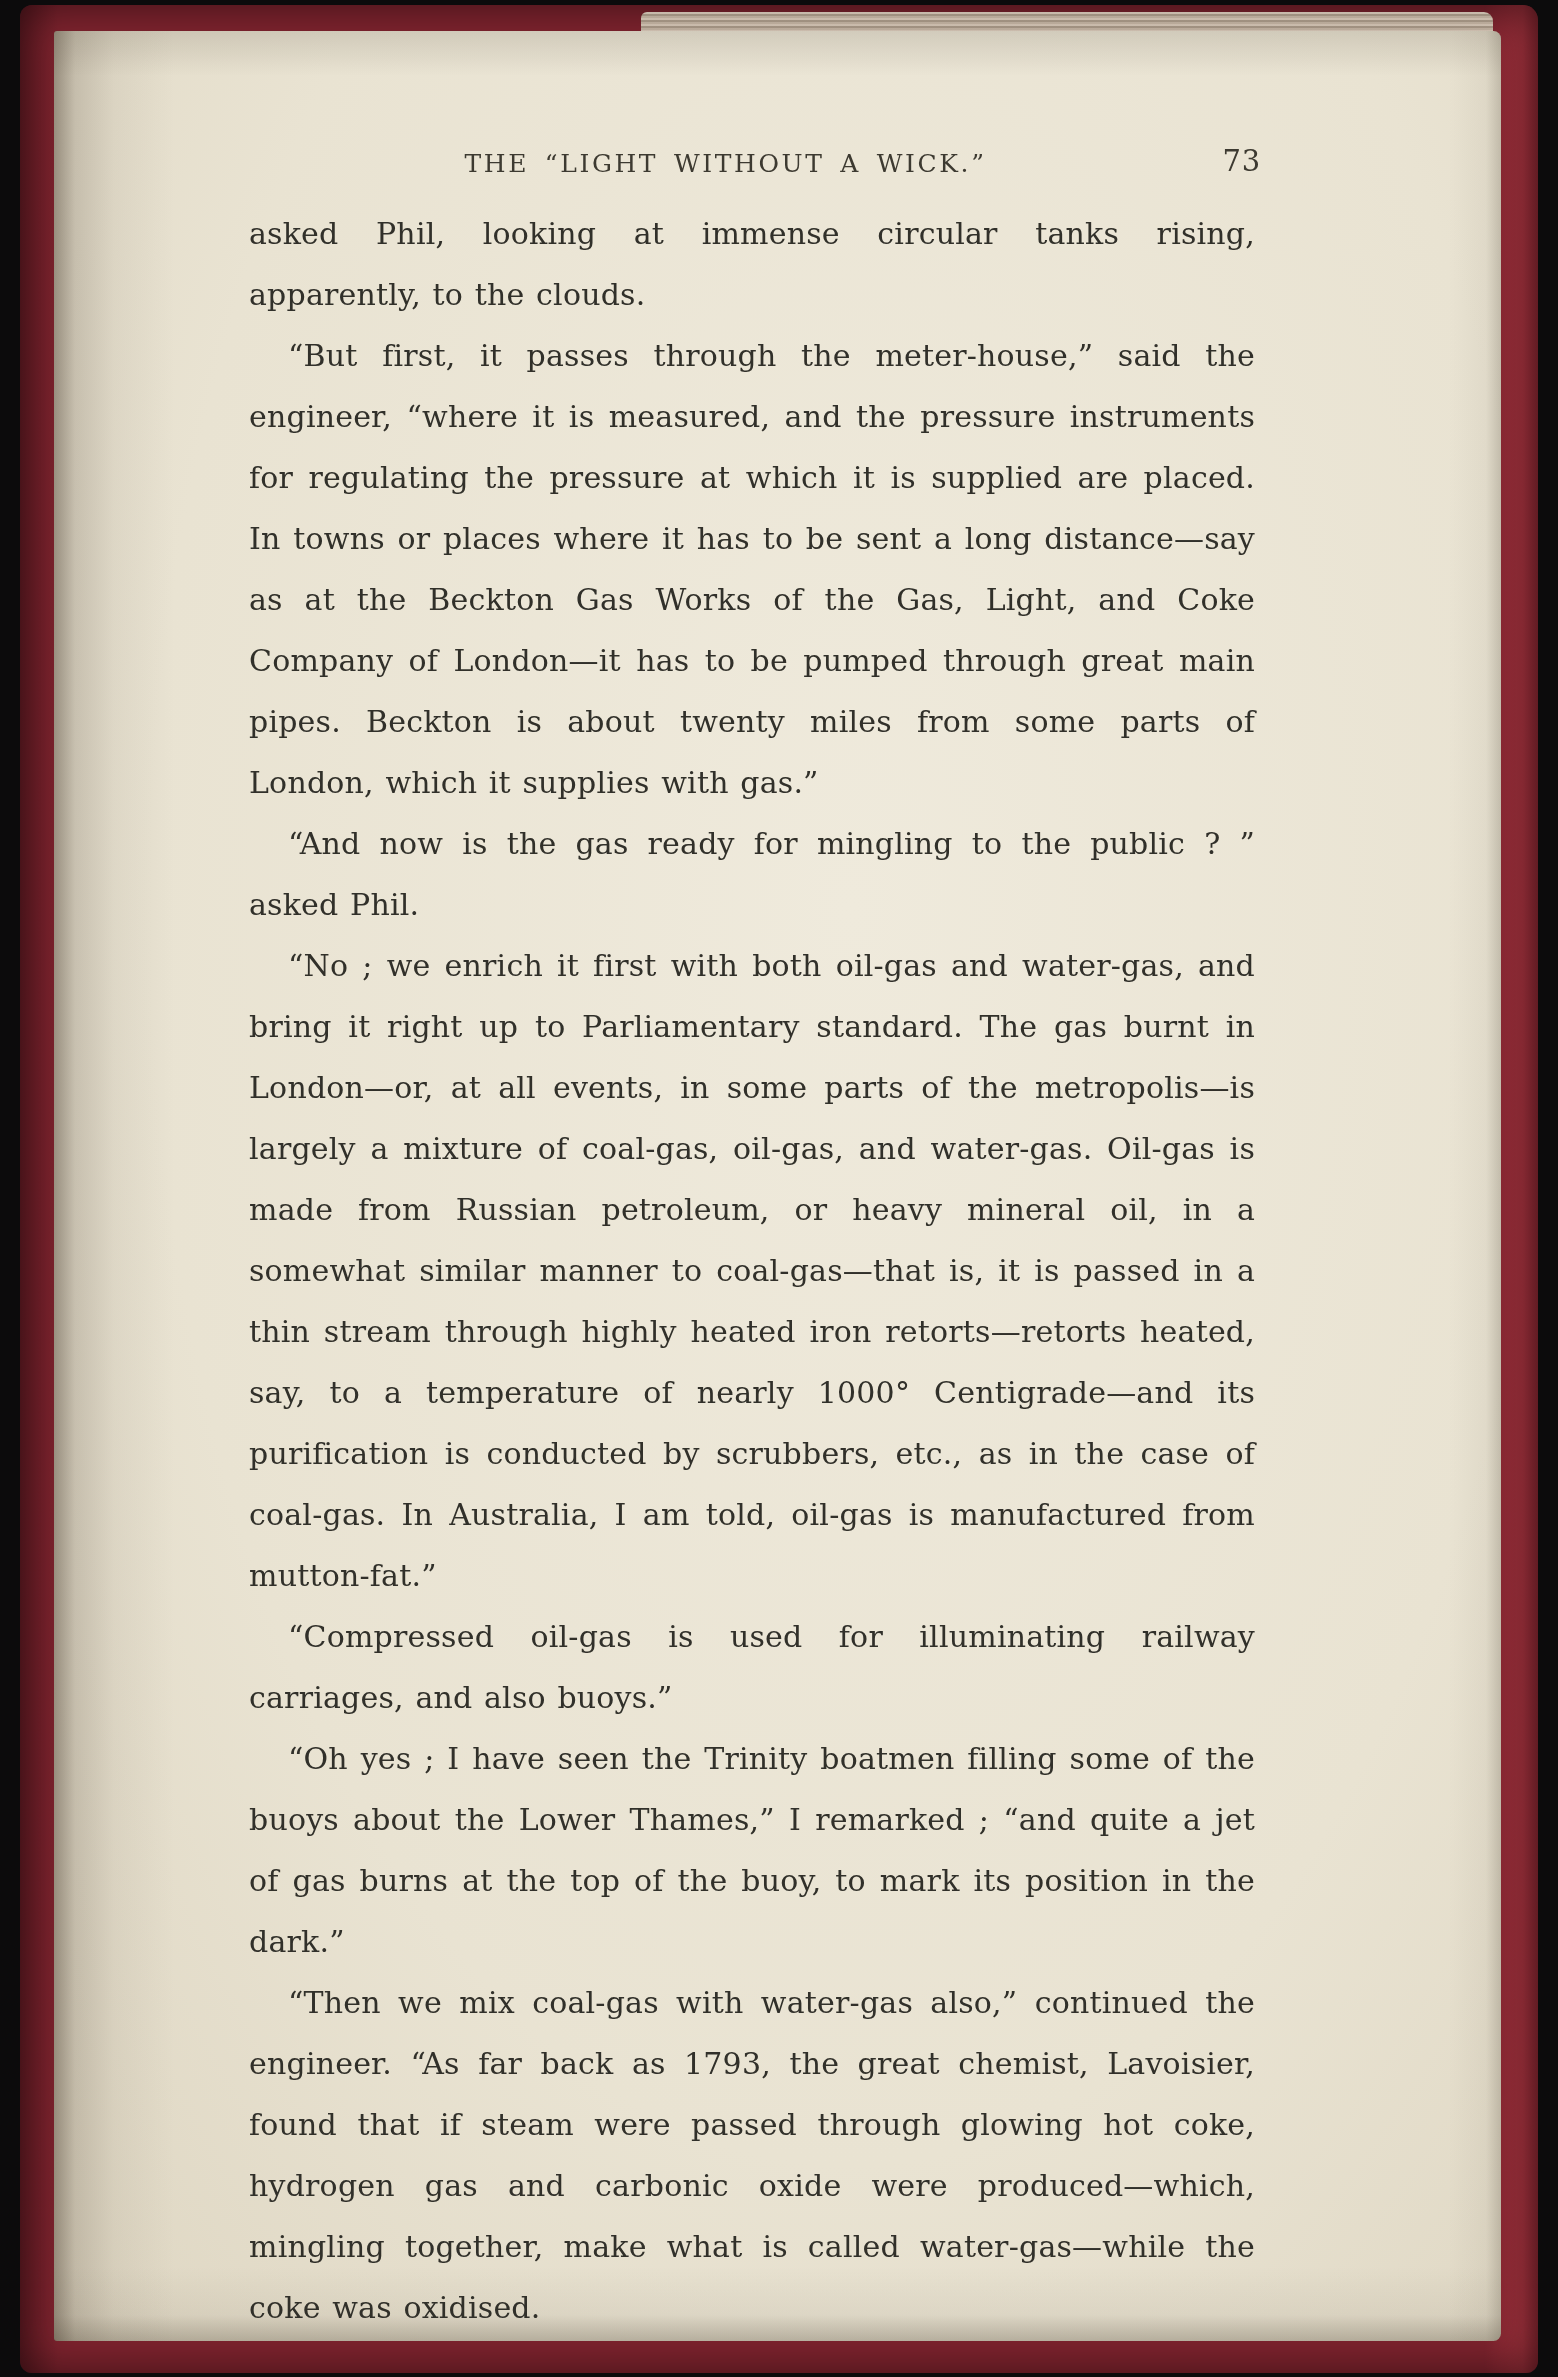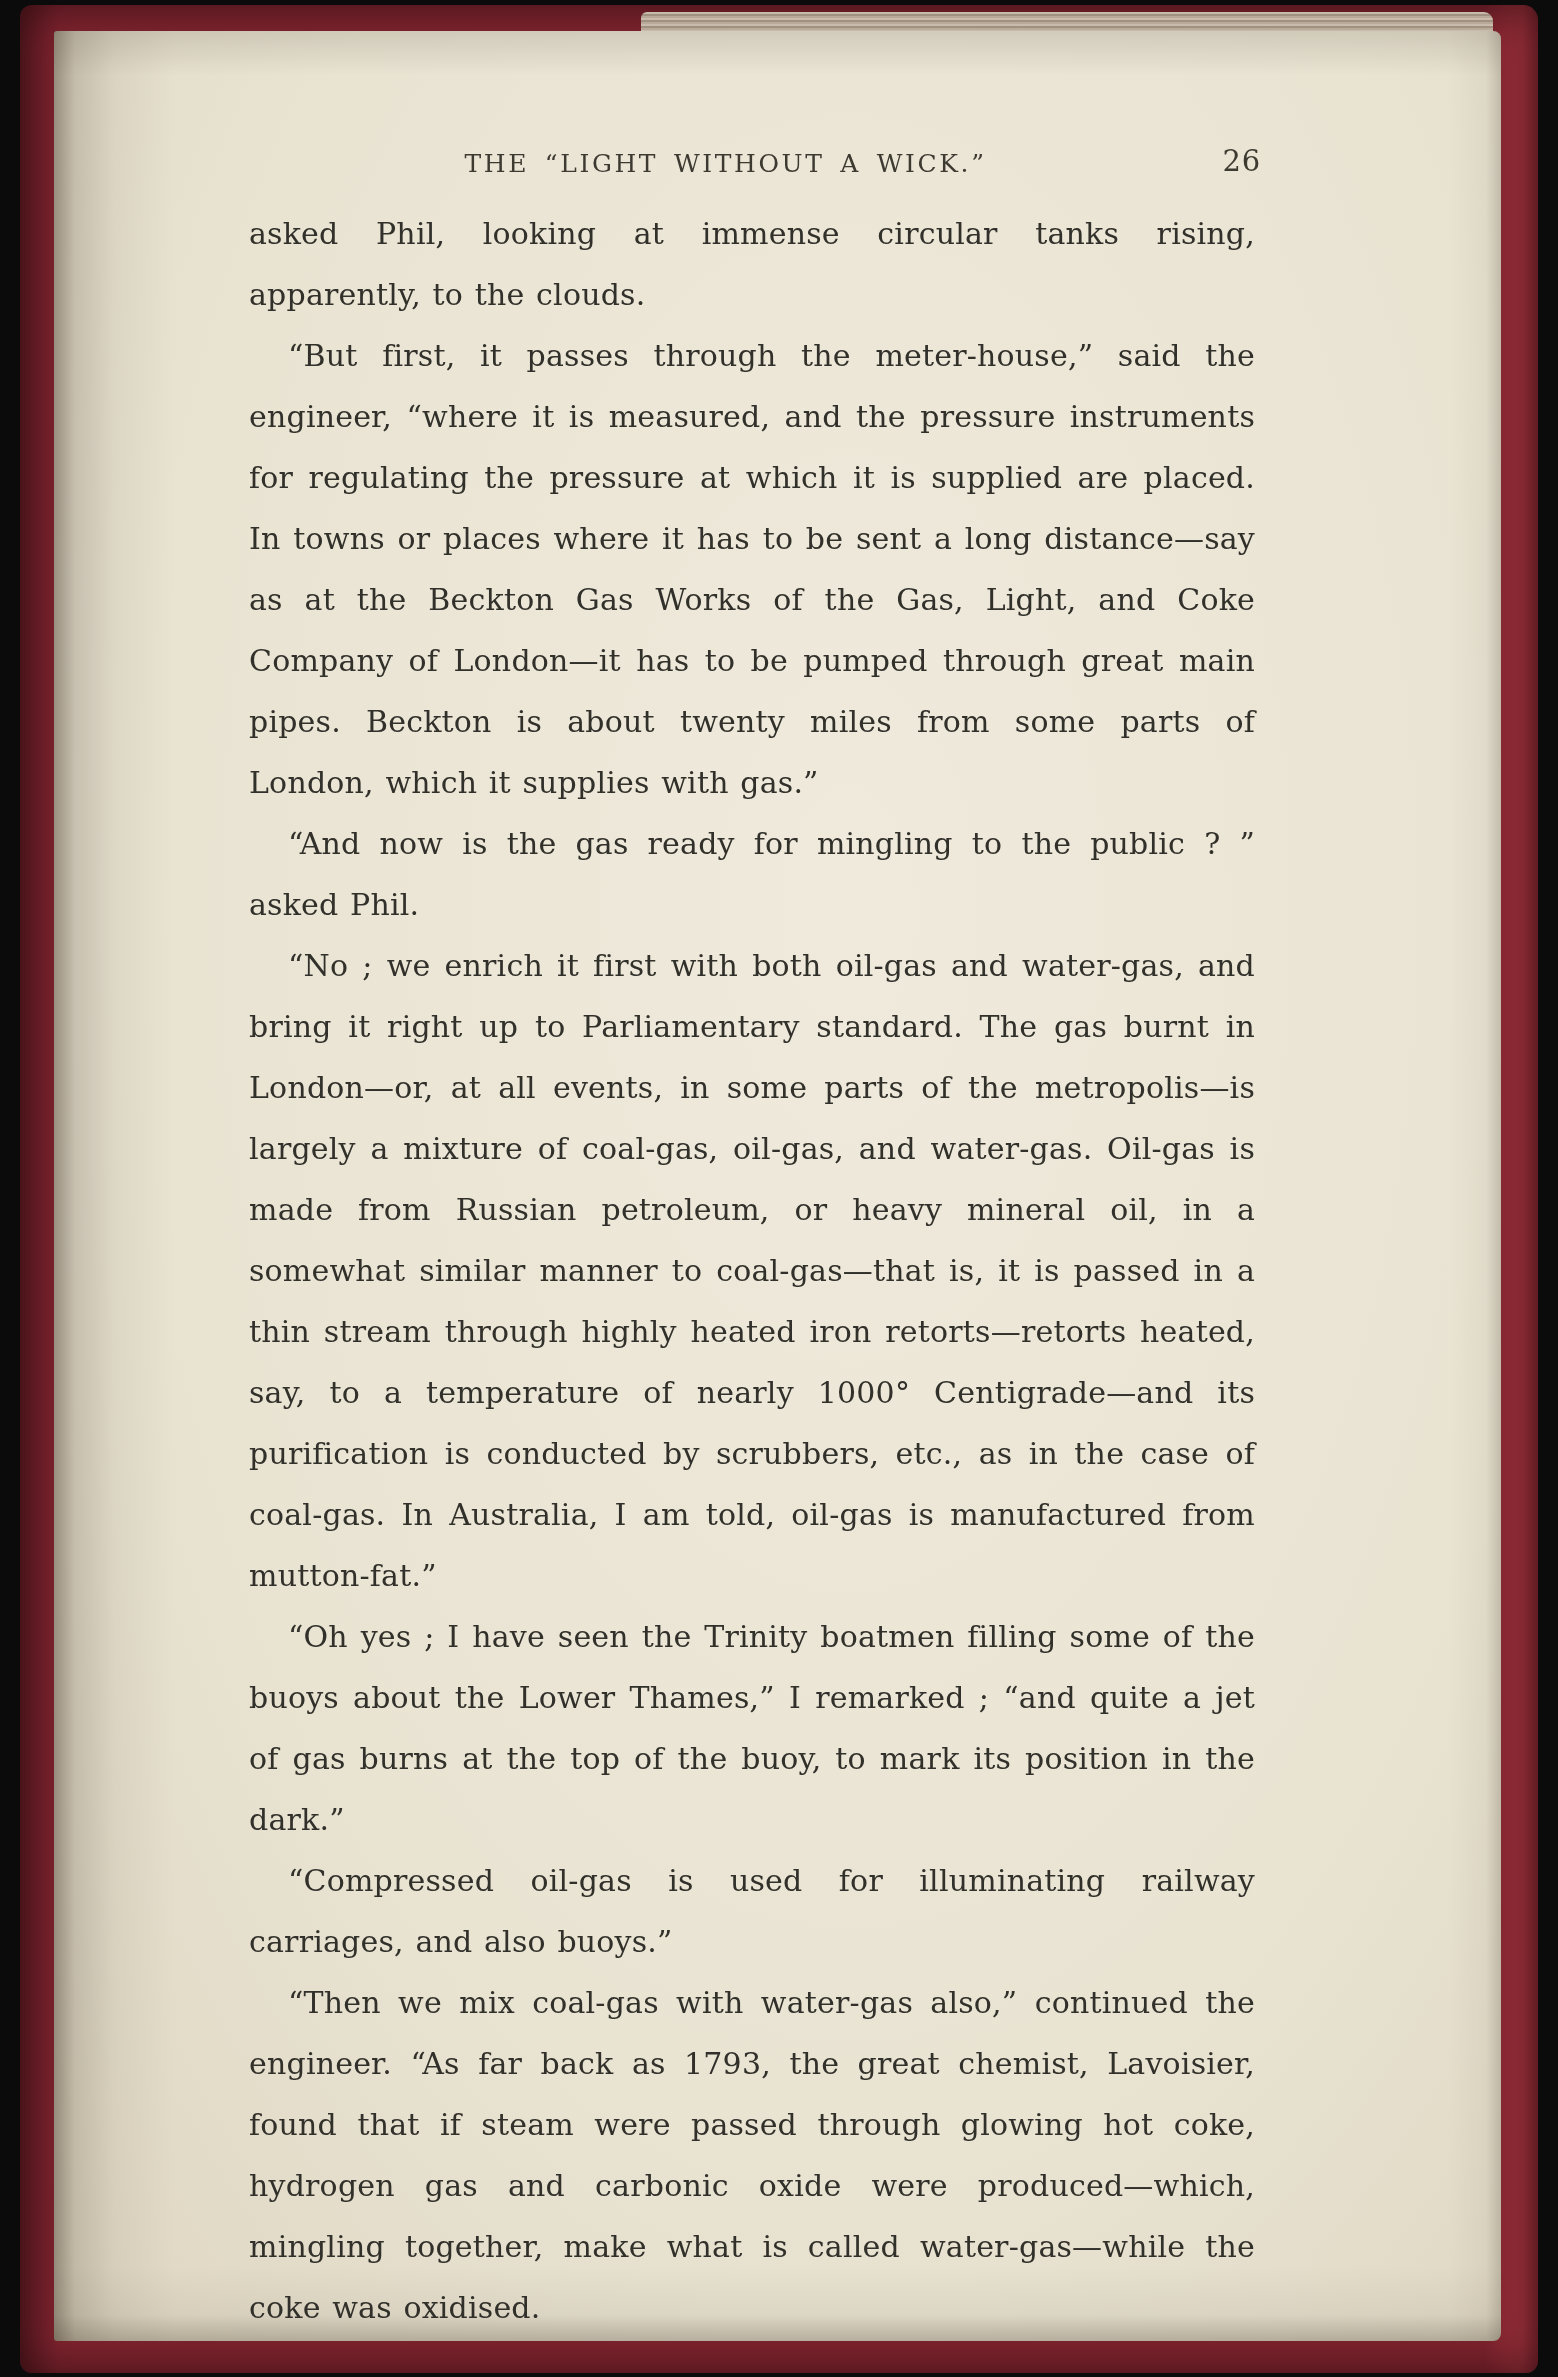--- a/index.html
+++ b/index.html
@@ -90,26 +90,26 @@
 </head>
 <body>
 
 <div class="cover"></div>
 <div class="edge-stack"></div>
 
 <div class="page">
   <div class="page-inner">
     <div class="page-header">
       <span class="running-title">THE “LIGHT WITHOUT A WICK.”</span>
-      <span class="page-number">26</span>
+      <span class="page-number">73</span>
     </div>
     <div class="page-body">
         <p>asked Phil, looking at immense circular tanks rising, apparently, to the clouds.</p>
         <p>“But first, it passes through the meter-house,” said the engineer, “where it is measured, and the pressure instruments for regulating the pressure at which it is supplied are placed.  In towns or places where it has to be sent a long distance—say as at the Beckton Gas Works of the Gas, Light, and Coke Company of London—it has to be pumped through great main pipes. Beckton is about twenty miles from some parts of London, which it supplies with gas.”</p>
         <p>“And now is the gas ready for mingling to the public ? ” asked Phil.</p>
         <p>“No ; we enrich it first with both oil-gas and water-gas, and bring it right up to Parliamentary standard.  The gas burnt in London—or, at all events, in some parts of the metropolis—is largely a mixture of coal-gas, oil-gas, and water-gas.  Oil-gas is made from Russian petroleum, or heavy mineral oil, in a somewhat similar manner to coal-gas—that is, it is passed in a thin stream through highly heated iron retorts—retorts heated, say, to a temperature of nearly 1000° Centigrade—and its purification is conducted by scrubbers, etc., as in the case of coal-gas.  In Australia, I am told, oil-gas is manufactured from mutton-fat.”</p>
+        <p>“Compressed oil-gas is used for illuminating railway carriages, and also buoys.”</p>
         <p>“Oh yes ; I have seen the Trinity boatmen filling some of the buoys about the Lower Thames,” I remarked ; “and quite a jet of gas burns at the top of the buoy, to mark its position in the dark.”</p>
-        <p>“Compressed oil-gas is used for illuminating railway carriages, and also buoys.”</p>
         <p>“Then we mix coal-gas with water-gas also,” continued the engineer.  “As far back as 1793, the great chemist, Lavoisier, found that if steam were passed through glowing hot coke, hydrogen gas and carbonic oxide were produced—which, mingling together, make what is called water-gas—while the coke was oxidised.</p>
       </div>
   </div>
 </div>
 
 
 </body></html>

